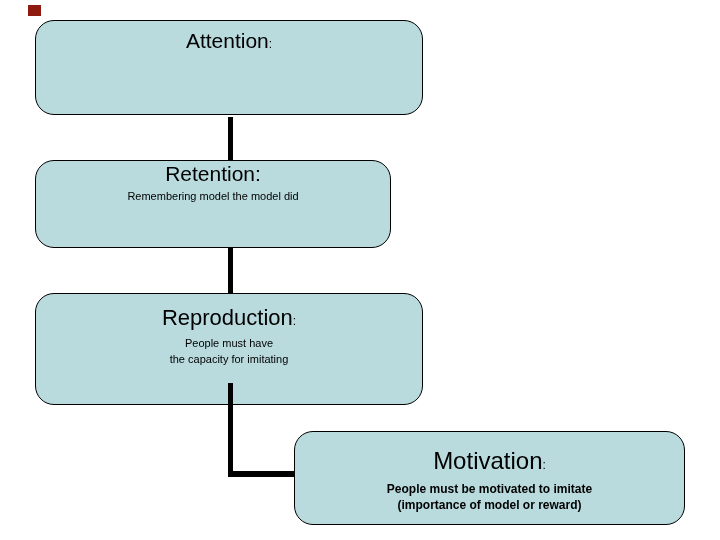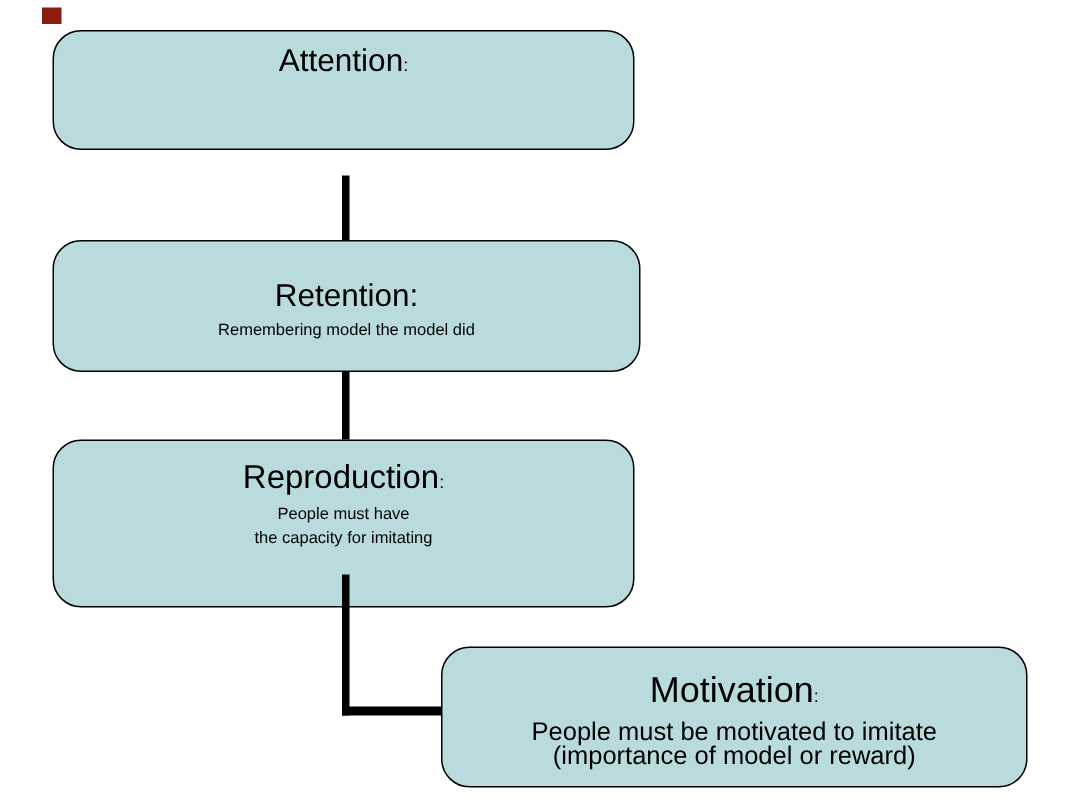--- a/index.html
+++ b/index.html
@@ -19,31 +19,31 @@
     background: #8e1a10;
   }
   .box {
     position: absolute;
     box-sizing: border-box;
     background: #b9dbde;
     border: 1.5px solid #000000;
     border-radius: 19px;
     text-align: center;
   }
-  .box-attention    { left: 35px;  top: 20px;  width: 388px; height: 80px; padding-top: 7px; }
-  .box-retention    { left: 35px;  top: 160px; width: 392px; height: 88px; padding-top: 24px; }
+  .box-attention    { left: 35px;  top: 20px;  width: 388px; height: 95px; padding-top: 7px; }
+  .box-retention    { left: 35px;  top: 160px; width: 356px; height: 88px; }
   .box-reproduction { left: 35px;  top: 293px; width: 388px; height: 112px; padding-top: 11px; }
   .box-motivation   { left: 294px; top: 431px; width: 391px; height: 94px; padding-top: 15px; }
   .box-title { font-size: 21px; line-height: 26px; white-space: nowrap; }
   .box-reproduction .box-title { font-size: 22px; }
   .box-motivation .box-title { font-size: 24px; line-height: 28px; }
   .colon-small { font-size: 12px; }
   .colon-large { font-size: inherit; }
   .box-sub { font-size: 11px; line-height: 15.5px; margin-top: 2px; }
-  .box-motivation .box-sub { font-size: 17px; line-height: 16px; }
+  .box-motivation .box-sub { font-size: 12px; line-height: 16px; font-weight: bold; }
   .connector { position: absolute; background: #000000; }
   .conn-1  { left: 228px; top: 117px; width: 5px;  height: 43px; }
   .conn-2  { left: 228px; top: 248px; width: 5px;  height: 45px; }
   .conn-3v { left: 228px; top: 383px; width: 5px;  height: 94px; }
   .conn-3h { left: 228px; top: 471px; width: 66px; height: 6px; }
 </style>
 </head>
 <body>
 
 <div class="canvas" style="background: rgb(255, 255, 255);">

